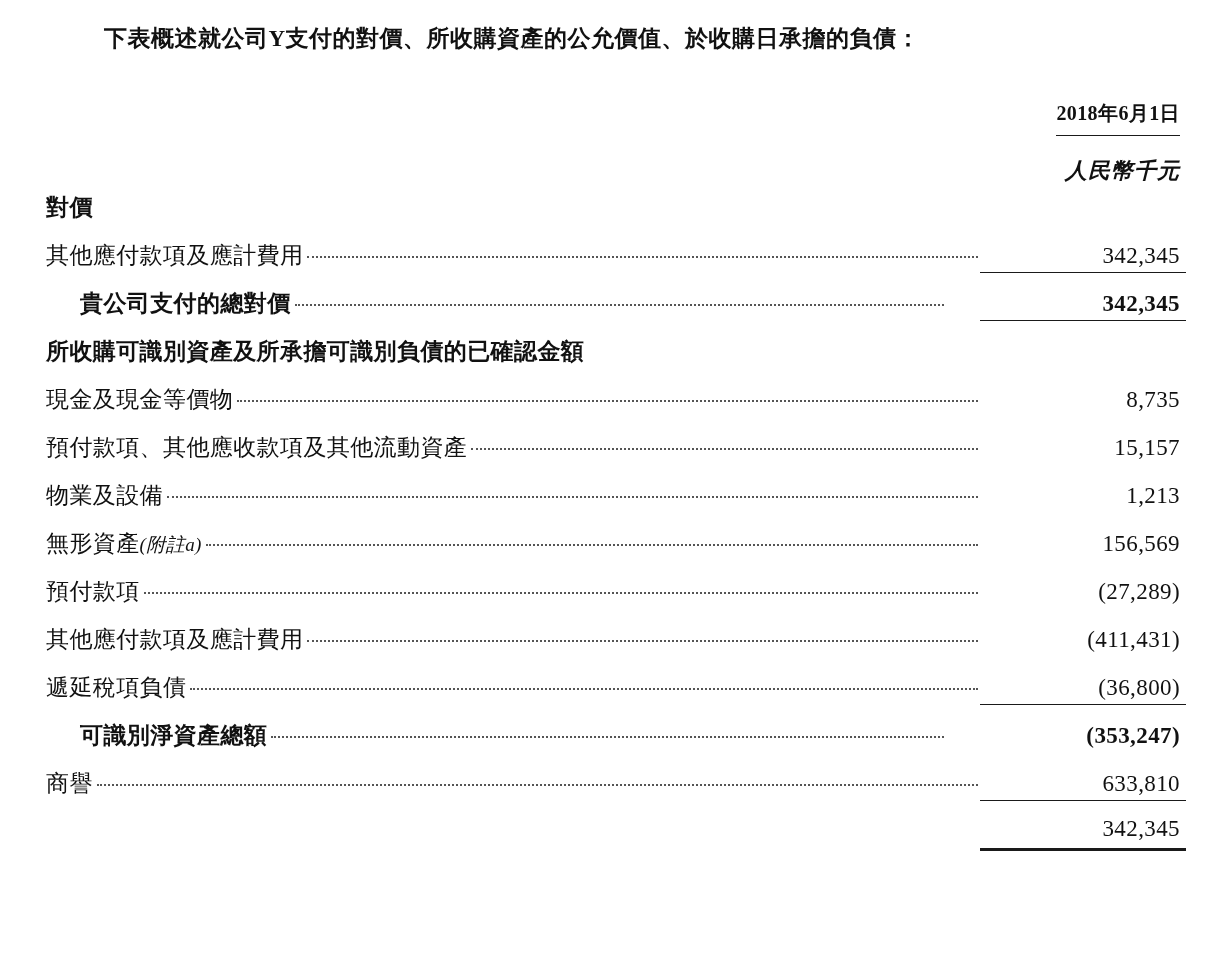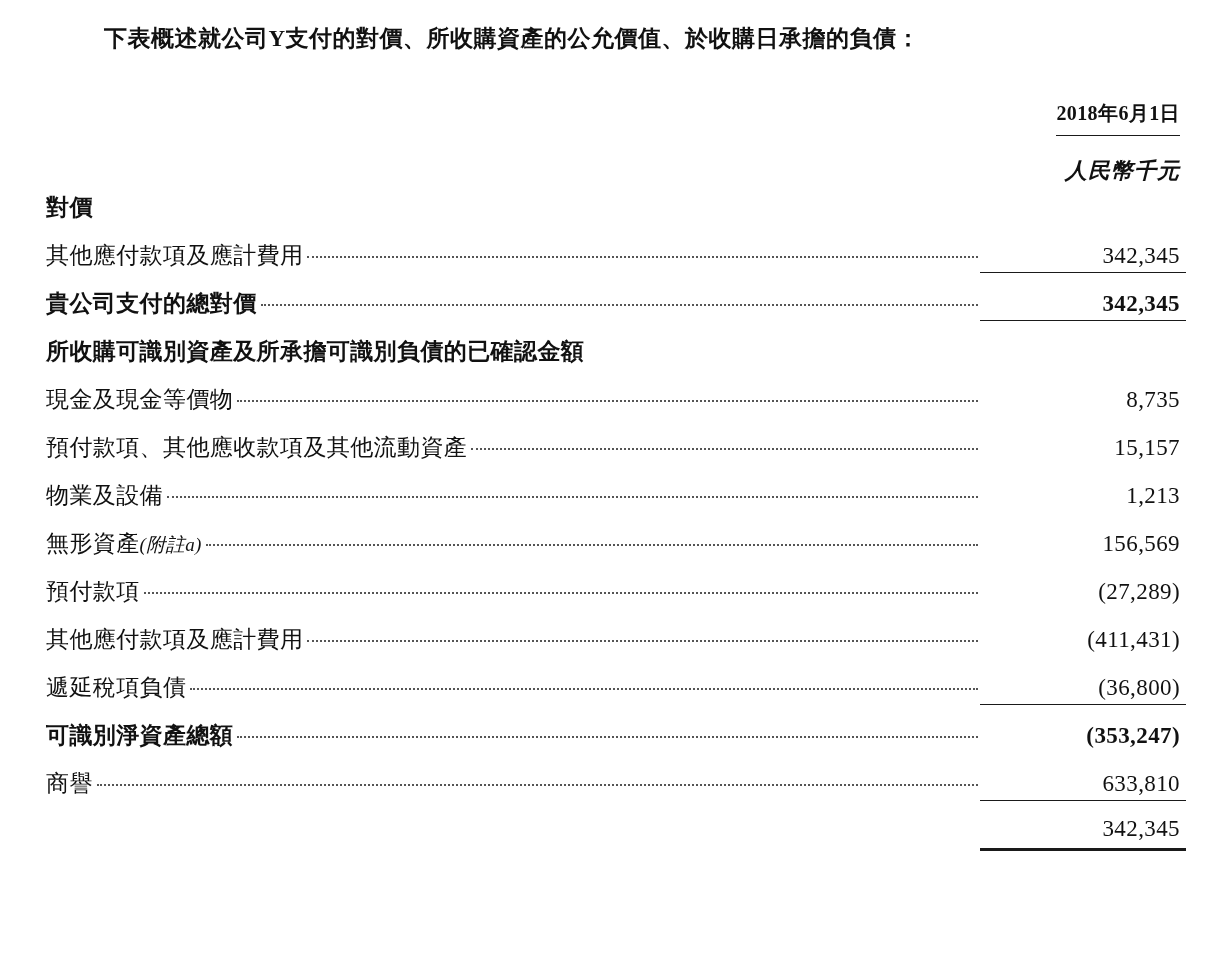--- a/index.html
+++ b/index.html
@@ -104,20 +104,21 @@
     text-align: right;
     white-space: nowrap;
     letter-spacing: 0.4px;
     color: #111;
     padding-right: 6px;
   }
 
   .row.bold .label,
   .row.bold .value {
     font-weight: 700;
+    margin-left: 34px;
   }
   .row.heading .label {
     font-weight: 700;
   }
 
   
   .row .value.rule-bottom {
     border-bottom: 1.6px solid #1a1a1a;
     padding-bottom: 3px;
   }

